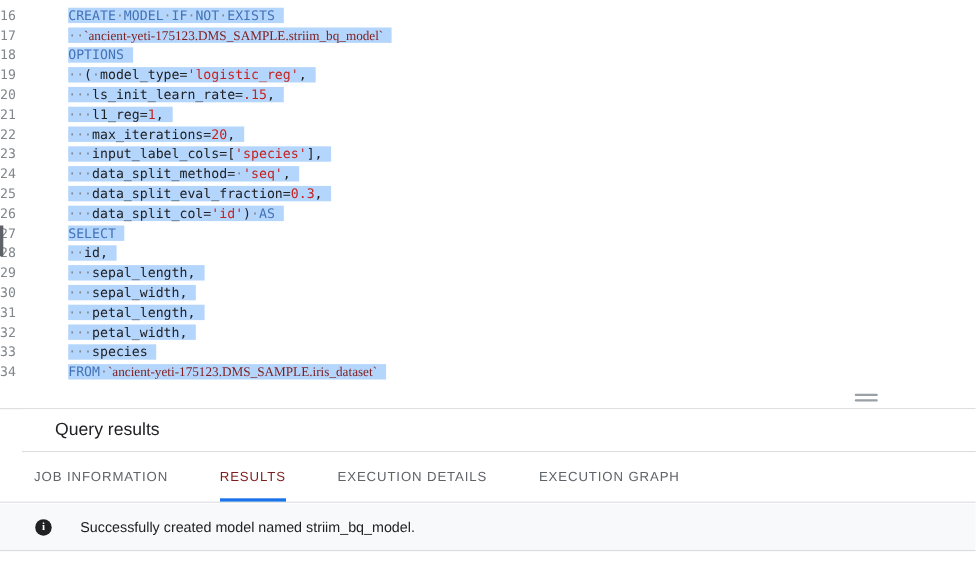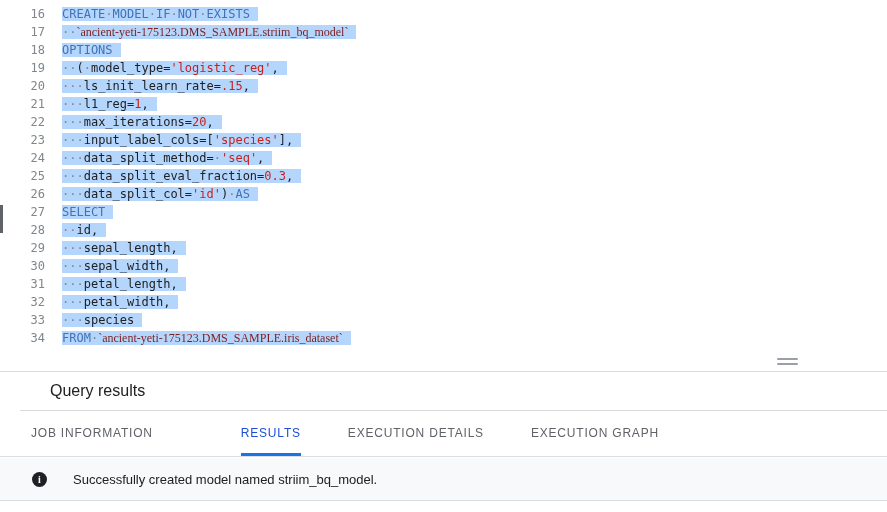--- a/index.html
+++ b/index.html
@@ -11,21 +11,21 @@
   }
 
   
   .editor {
     position:absolute; top:0; left:0; width:887px; height:372px;
     border-bottom:1px solid #dadce0; padding-top:5px;
     font-family:"DejaVu Sans Mono", monospace; font-size:12px;
     background:#ffffff;
   }
   .code-line { display:flex; height:18px; line-height:18px; }
-  .ln { flex:0 0 45px; width:45px; text-align:right; color:#80868b; user-select:none; }
+  .ln { flex:0 0 45px; width:45px; color:#80868b; user-select:none; }
   .line-text { margin-left:17px; white-space:pre; }
   .sel { background:#b5d6fc; padding-right:8px; }
   .kw  { color:#4272b8; }
   .var { color:#202124; }
   .str { color:#c5221f; }
   .num { color:#c5221f; }
   .bq  { color:#7f1d1d;font-family:Liberation Serif, serif; }
   .ws  { color:#80868b; }
   .op  { color:#202124; }
 
@@ -45,21 +45,21 @@
   .tabbar {
     position:absolute; top:412px; left:0; width:887px; height:45px;
     border-bottom:1px solid #dadce0; background:#fff;
     display:flex; align-items:stretch; padding-left:31px;
   }
   .tab {
     display:flex; align-items:center; margin-right:47px;
     font-size:12px; letter-spacing:0.8px; font-weight:500; color:#5f6368;
     border-bottom:3px solid transparent; cursor:pointer; white-space:nowrap;
   }
-  .tab.active { color:#1d4ed8; border-bottom-color:#1a73e8;margin-left:41px; }
+  .tab.active { color:#7f1d1d; border-bottom-color:#1a73e8; }
 
   .results-body {
     position:absolute; top:458px; left:0; width:887px; height:43px;
     background:#f8f9fa; border-bottom:1px solid #dadce0;
     display:flex; align-items:center; padding-left:32px;
   }
   .info-icon {
     flex:0 0 15px; width:15px; height:15px; border-radius:50%;
     background:#202124; color:#ffffff; font-size:10px; font-weight:bold;
     font-family:"Liberation Serif", serif;

